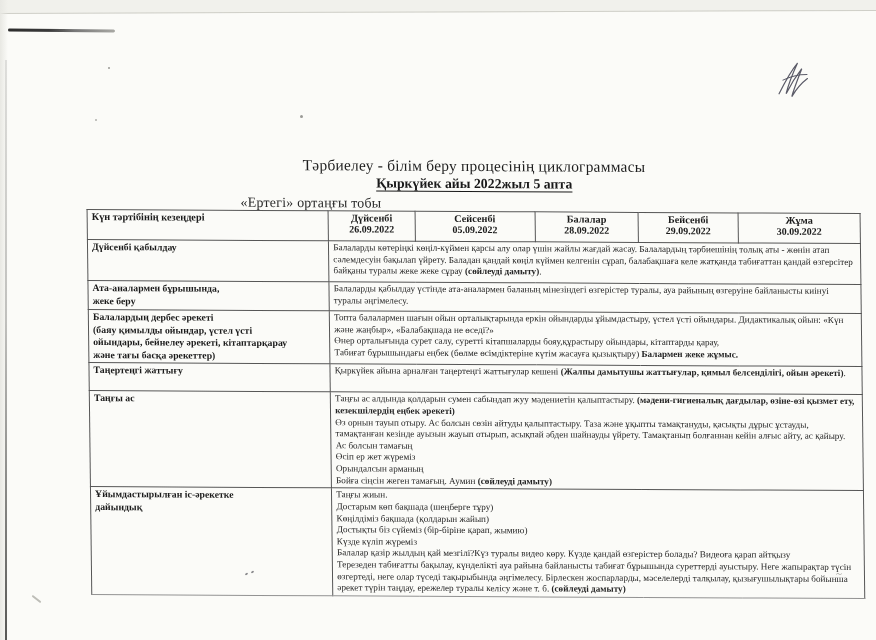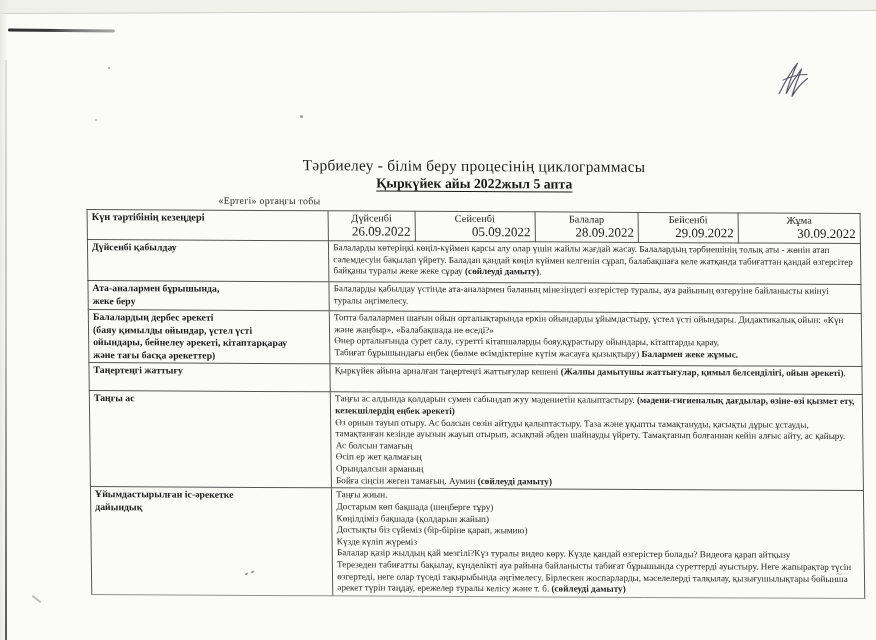--- a/index.html
+++ b/index.html
@@ -48,40 +48,40 @@
   .doc-title{
     position:absolute;top:155px;left:0;width:100%;text-align:center;
     font-size:15.5px;color:#1e1e1e;letter-spacing:.2px;
   }
   .doc-subtitle{
     position:absolute;top:174px;left:0;width:100%;text-align:center;
     font-size:13.8px;font-weight:bold;color:#1a1a1a;
     text-decoration:underline;text-underline-offset:3px;text-decoration-thickness:1.2px;
   }
   .group-label{
-    position:absolute;top:194px;left:132px;
-    font-size:10px;color:#2a2a2a;letter-spacing:.2px;
+    position:absolute;top:194px;left:154px;
+    font-size:14px;color:#2a2a2a;letter-spacing:.2px;
   }
   
   table.sched{
     position:absolute;top:209px;left:0;width:774px;
     border-collapse:collapse;table-layout:fixed;
     font-size:9.2px;color:#242424;
   }
   table.sched td,table.sched th{
     border:1px solid #565656;vertical-align:top;padding:1px 4px 1px 4px;
   }
   table.sched{border-right:1px solid #999;}
   table.sched tr:last-child td{border-bottom:1px solid #929292;}
   th.periods-head{
     text-align:left;font-size:10.3px;font-weight:bold;color:#1b1b1b;
     padding-left:5px;padding-top:2px;
   }
-  th.day-head{text-align:center;font-weight:normal;font-size:10.3px;color:#1b1b1b;padding-top:2px;}
-  th.day-head .day-date{font-size:13px;text-align:right;}
+  th.day-head{text-align:center;font-weight:bold;font-size:10.3px;color:#1b1b1b;padding-top:2px;}
+  th.day-head .day-date{font-size:10px;}
   thead tr{height:30px;}
   td.label-cell{
     font-weight:bold;font-size:9.8px;line-height:12.6px;color:#1b1b1b;
     padding-left:5px;padding-top:2px;
   }
   td.content-cell{line-height:11.6px;padding-top:2px;}
   td.content-cell .para{margin:0;}
   .b{font-weight:bold;}
   tr.r0{height:41px;}
   tr.r1{height:29px;}
@@ -190,21 +190,21 @@
           </td>
         </tr>
         <tr class="r4">
           <td class="label-cell">
             <div>Таңғы ас</div>
           </td>
           <td class="content-cell" colspan="5">
             <div class="para"><span>Таңғы ас алдында қолдарын сумен сабындап жуу мәдениетін қалыптастыру. </span><span class="b">(мәдени-гигиеналық дағдылар, өзіне-өзі қызмет ету, кезекшілердің еңбек әрекеті)</span></div>
             <div class="para"><span>Өз орнын тауып отыру. Ас болсын   сөзін айтуды қалыптастыру. Таза және ұқыпты тамақтануды, қасықты  дұрыс ұстауды, тамақтанған кезінде ауызын жауып отырып, асықпай әбден шайнауды үйрету. Тамақтанып болғаннан кейін алғыс айту, ас қайыру.</span></div>
             <div class="para"><span>Ас болсын тамағың</span></div>
-            <div class="para"><span>Өсіп ер жет қалмағың</span></div>
+            <div class="para"><span>Өсіп ер жет жүреміз</span></div>
             <div class="para"><span>Орындалсын арманың</span></div>
             <div class="para"><span>Бойға сіңсін жеген тамағың.  Аумин </span><span class="b">(сөйлеуді дамыту)</span></div>
           </td>
         </tr>
         <tr class="r5">
           <td class="label-cell">
             <div>Ұйымдастырылған іс-әрекетке</div>
             <div>дайындық</div>
           </td>
           <td class="content-cell" colspan="5">

